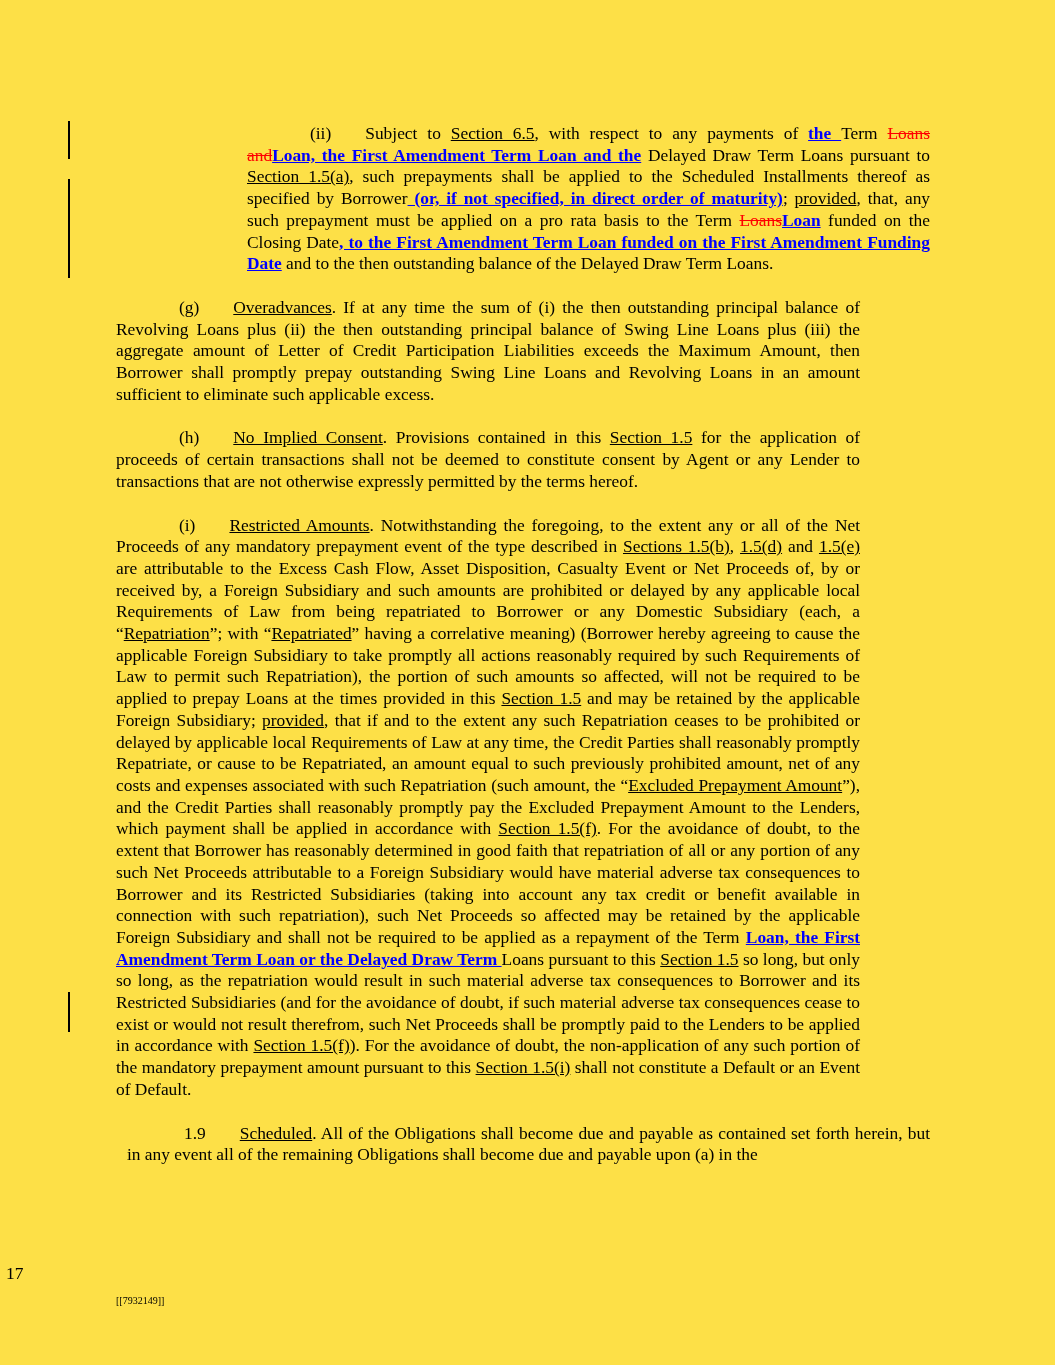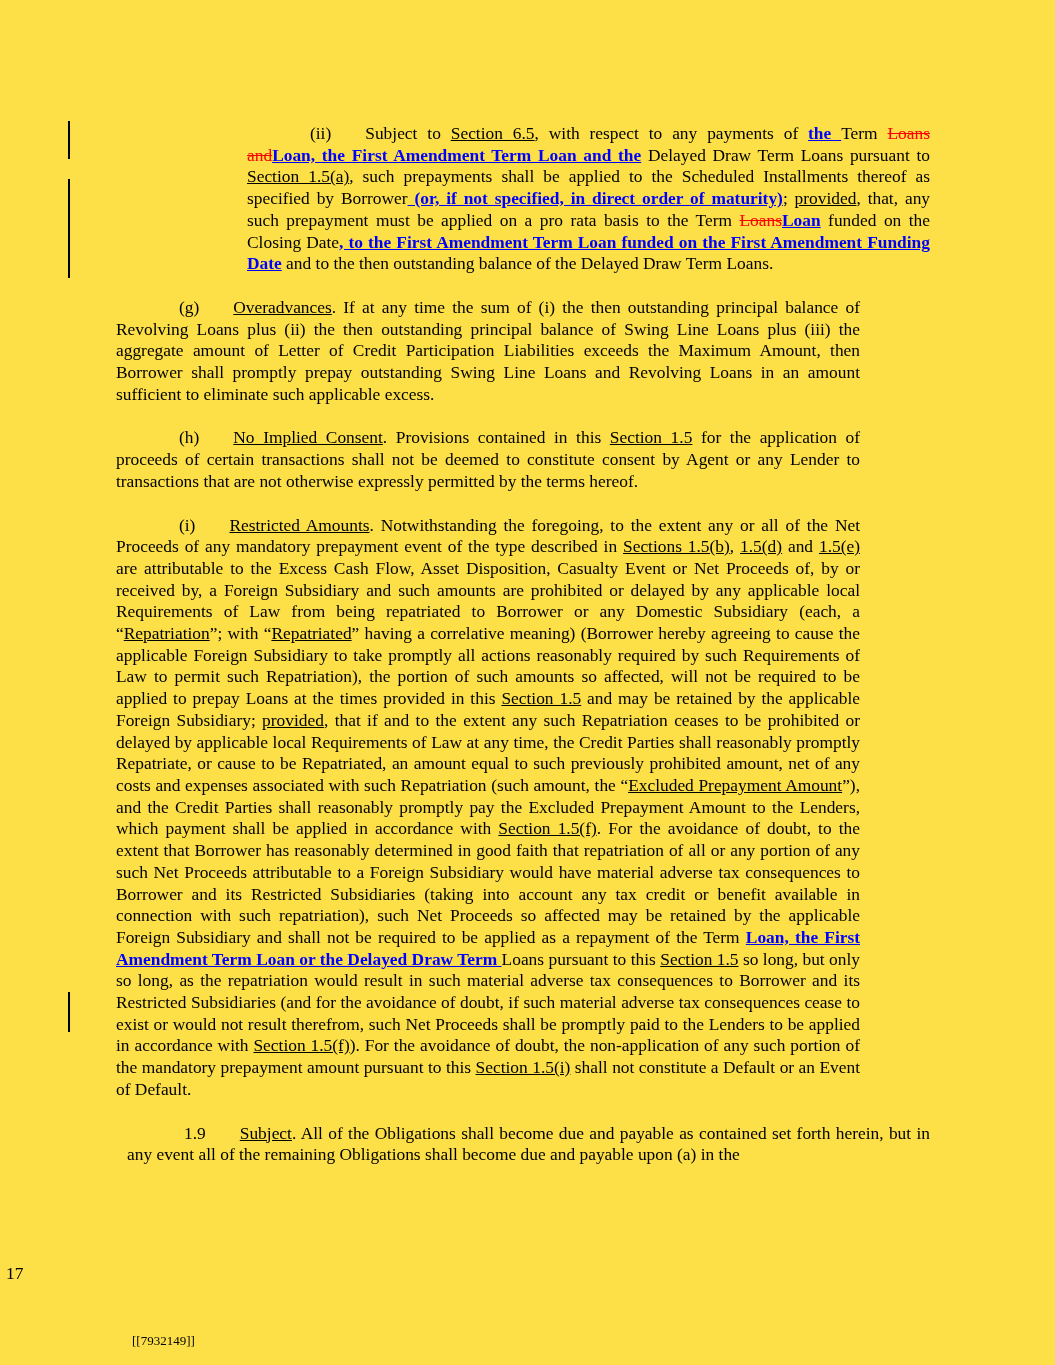--- a/index.html
+++ b/index.html
@@ -21,35 +21,35 @@
   .r-n{}
   .r-u{text-decoration:underline;}
   .r-ins{color:var(--ins,#0000FF);font-weight:bold;text-decoration:underline;}
   .r-del{color:var(--del,#FF0000);text-decoration:line-through;}
   .r-tab{display:inline-block;width:34px;}
   .change-bar{position:absolute;left:68px;width:2px;background:#000;}
   .bar1{top:121px;height:38px;}
   .bar2{top:179px;height:99px;}
   .bar3{top:992px;height:40px;}
   .page-number{position:absolute;top:1263px;left:6px;width:100%;font-size:17.4px;}
-  .doc-id{position:absolute;top:1290px;left:132px;font-size:13px;margin-top:40px;}
+  .doc-id{position:absolute;top:1290px;left:116px;font-size:10px;}
 </style>
 </head>
 <body>
 
 <div class="page">
 
   <div class="change-bar bar1"></div>
   <div class="change-bar bar2"></div>
   <div class="change-bar bar3"></div>
 
   <div class="content">
     <p class="para lvl2"><span class="r-n">(ii)</span><span class="r-tab"></span><span class="r-n">Subject to </span><span class="r-u">Section 6.5</span><span class="r-n">, with respect to any payments of </span><span class="r-ins">the </span><span class="r-n">Term </span><span class="r-del">Loans and</span><span class="r-ins">Loan, the First Amendment Term Loan and the</span><span class="r-n"> Delayed Draw Term Loans pursuant to </span><span class="r-u">Section 1.5(a)</span><span class="r-n">, such prepayments shall be applied to the Scheduled Installments thereof as specified by Borrower</span><span class="r-ins"> (or, if not specified, in direct order of maturity)</span><span class="r-n">; </span><span class="r-u">provided</span><span class="r-n">, that, any such prepayment must be applied on a pro rata basis to the Term </span><span class="r-del">Loans</span><span class="r-ins">Loan</span><span class="r-n"> funded on the Closing Date</span><span class="r-ins">, to the First Amendment Term Loan funded on the First Amendment Funding Date</span><span class="r-n"> and to the then outstanding balance of the Delayed Draw Term Loans.</span></p>
     <p class="para lvl1"><span class="r-n">(g)</span><span class="r-tab"></span><span class="r-u">Overadvances</span><span class="r-n">. If at any time the sum of (i) the then outstanding principal balance of Revolving Loans plus (ii) the then outstanding principal balance of Swing Line Loans plus (iii) the aggregate amount of Letter of Credit Participation Liabilities exceeds the Maximum Amount, then Borrower shall promptly prepay outstanding Swing Line Loans and Revolving Loans in an amount sufficient to eliminate such applicable excess.</span></p>
     <p class="para lvl1"><span class="r-n">(h)</span><span class="r-tab"></span><span class="r-u">No Implied Consent</span><span class="r-n">. Provisions contained in this </span><span class="r-u">Section 1.5</span><span class="r-n"> for the application of proceeds of certain transactions shall not be deemed to constitute consent by Agent or any Lender to transactions that are not otherwise expressly permitted by the terms hereof.</span></p>
     <p class="para lvl1"><span class="r-n">(i)</span><span class="r-tab"></span><span class="r-u">Restricted Amounts</span><span class="r-n">. Notwithstanding the foregoing, to the extent any or all of the Net Proceeds of any mandatory prepayment event of the type described in </span><span class="r-u">Sections 1.5(b)</span><span class="r-n">, </span><span class="r-u">1.5(d)</span><span class="r-n"> and </span><span class="r-u">1.5(e)</span><span class="r-n"> are attributable to the Excess Cash Flow, Asset Disposition, Casualty Event or Net Proceeds of, by or received by, a Foreign Subsidiary and such amounts are prohibited or delayed by any applicable local Requirements of Law from being repatriated to Borrower or any Domestic Subsidiary (each, a “</span><span class="r-u">Repatriation</span><span class="r-n">”; with “</span><span class="r-u">Repatriated</span><span class="r-n">” having a correlative meaning) (Borrower hereby agreeing to cause the applicable Foreign Subsidiary to take promptly all actions reasonably required by such Requirements of Law to permit such Repatriation), the portion of such amounts so affected, will not be required to be applied to prepay Loans at the times provided in this </span><span class="r-u">Section 1.5</span><span class="r-n"> and may be retained by the applicable Foreign Subsidiary; </span><span class="r-u">provided</span><span class="r-n">, that if and to the extent any such Repatriation ceases to be prohibited or delayed by applicable local Requirements of Law at any time, the Credit Parties shall reasonably promptly Repatriate, or cause to be Repatriated, an amount equal to such previously prohibited amount, net of any costs and expenses associated with such Repatriation (such amount, the “</span><span class="r-u">Excluded Prepayment Amount</span><span class="r-n">”), and the Credit Parties shall reasonably promptly pay the Excluded Prepayment Amount to the Lenders, which payment shall be applied in accordance with </span><span class="r-u">Section 1.5(f)</span><span class="r-n">. For the avoidance of doubt, to the extent that Borrower has reasonably determined in good faith that repatriation of all or any portion of any such Net Proceeds attributable to a Foreign Subsidiary would have material adverse tax consequences to Borrower and its Restricted Subsidiaries (taking into account any tax credit or benefit available in connection with such repatriation), such Net Proceeds so affected may be retained by the applicable Foreign Subsidiary and shall not be required to be applied as a repayment of the Term </span><span class="r-ins">Loan, the First Amendment Term Loan or the Delayed Draw Term </span><span class="r-n">Loans pursuant to this </span><span class="r-u">Section 1.5</span><span class="r-n"> so long, but only so long, as the repatriation would result in such material adverse tax consequences to Borrower and its Restricted Subsidiaries (and for the avoidance of doubt, if such material adverse tax consequences cease to exist or would not result therefrom, such Net Proceeds shall be promptly paid to the Lenders to be applied in accordance with </span><span class="r-u">Section 1.5(f)</span><span class="r-n">). For the avoidance of doubt, the non-application of any such portion of the mandatory prepayment amount pursuant to this </span><span class="r-u">Section 1.5(i)</span><span class="r-n"> shall not constitute a Default or an Event of Default.</span></p>
-    <p class="para lvl0"><span class="r-n">1.9</span><span class="r-tab"></span><span class="r-u">Subject</span><span class="r-n">. All of the Obligations shall become due and payable as contained set forth herein, but in any event all of the remaining Obligations shall become due and payable upon (a) in the</span></p>
+    <p class="para lvl0"><span class="r-n">1.9</span><span class="r-tab"></span><span class="r-u">Scheduled</span><span class="r-n">. All of the Obligations shall become due and payable as contained set forth herein, but in any event all of the remaining Obligations shall become due and payable upon (a) in the</span></p>
   </div>
 
   <div class="page-number">17</div>
   <div class="doc-id">[[7932149]]</div>
 
 </div>
 
 </body></html>

